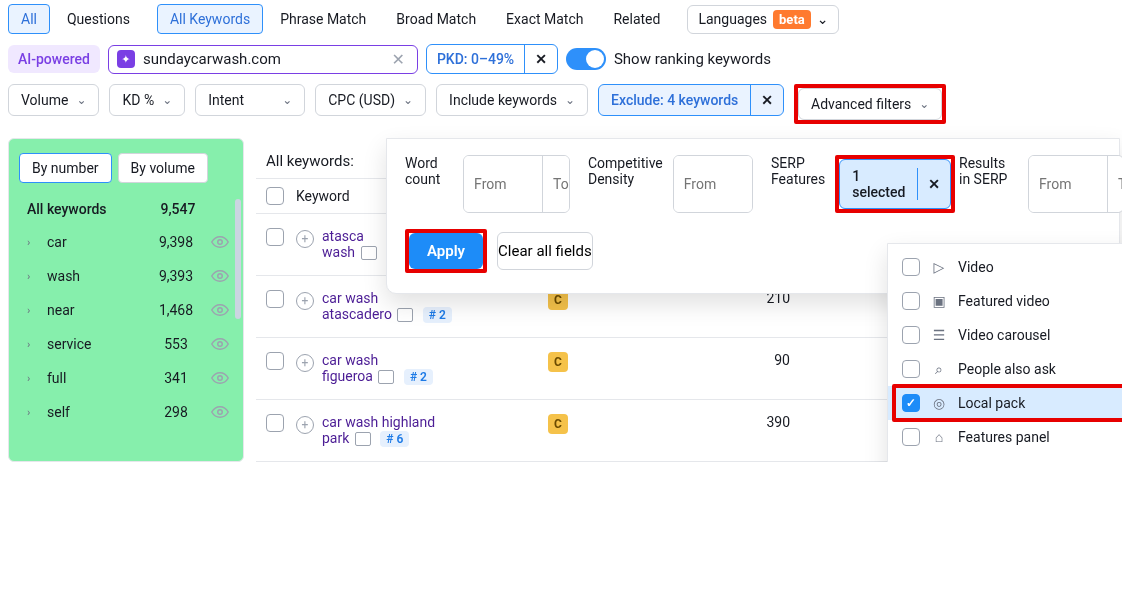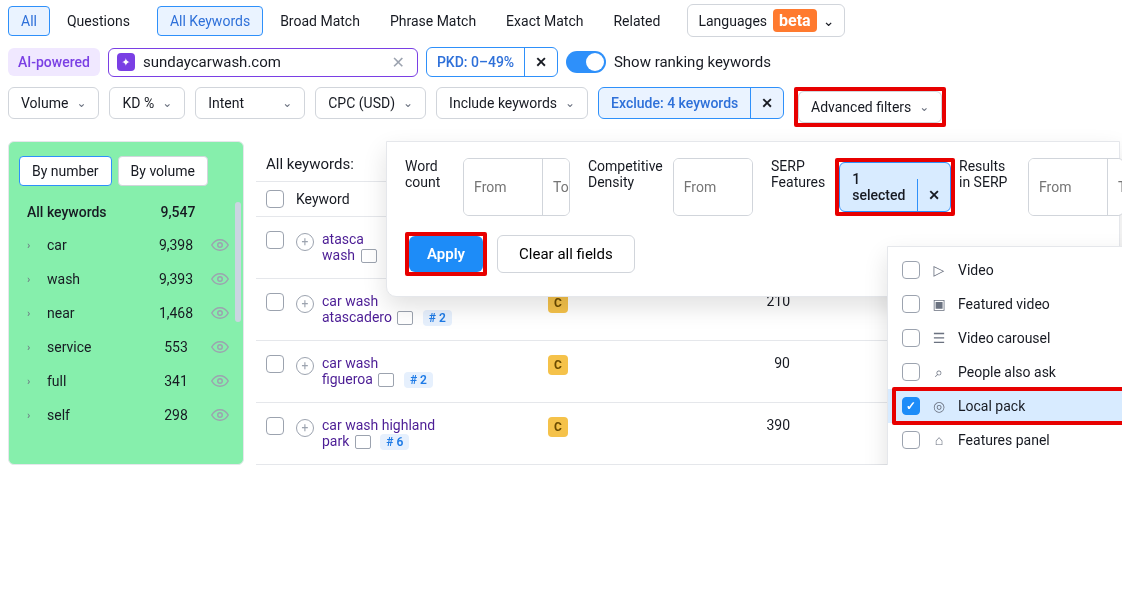--- a/index.html
+++ b/index.html
@@ -60,49 +60,49 @@
 
   
   .panel { position:absolute; top:0px; left:130px; right:-6px; background:#fff; border:1px solid #E5E7EB; border-radius:0 0 10px 10px; box-shadow:0 10px 24px rgba(0,0,0,0.12); padding:16px 18px 20px; z-index:5;}
   .panel-grid { display:flex; gap:18px; }
   .pcol { display:flex; flex-direction:row; gap:10px; }
   .pcol-label { font-size:14px; color:#171A22; }
   .range { display:flex; border:1px solid #D1D5DB; border-radius:6px; overflow:hidden;}
   .range input { border:none; outline:none; width:78px; padding:8px 10px; font-size:14px;}
   .range input + input { border-left:1px solid #D1D5DB;}
   .serp-sel-wrap { border:4px solid #E70000; border-radius:2px;}
-  .serp-sel { display:flex; align-items:flex-end; border:1.5px solid #2E90FA; background:#D8EBFF; border-radius:6px;}
+  .serp-sel { display:flex; align-items:center; border:1.5px solid #2E90FA; background:#D8EBFF; border-radius:6px;}
   .serp-sel .lbl{ padding:8px 12px; color:#171A22; font-weight:500; flex:1;}
   .serp-sel .x{ border-left:1.5px solid #2E90FA; padding:8px 10px; font-weight:700; cursor:pointer;}
   .panel-actions { display:flex; gap:10px; margin-top:16px; align-items:center;}
   .apply-wrap { border:4px solid #E70000; border-radius:2px;}
   .apply-btn { background:#1D8CF8; color:#fff; border:none; border-radius:6px; padding:9px 18px; font-size:15px; font-weight:600; cursor:pointer;}
-  .clear-btn { background:#fff; border:1px solid #D1D5DB; border-radius:6px; padding:9px 21px; font-size:15px; cursor:pointer;}
+  .clear-btn { background:#fff; border:1px solid #D1D5DB; border-radius:6px; padding:9px 0; font-size:15px; cursor:pointer;}
   
   
   .serp-dd { position:absolute; top:104px; left:500px; width:268px; background:#fff; border:1px solid #E5E7EB; border-radius:0 0 10px 10px; box-shadow:0 10px 24px rgba(0,0,0,0.12); padding:6px 0 14px; z-index:7;}
   .serp-item { display:flex; align-items:center; gap:10px; padding:8px 14px; cursor:pointer; position:relative;}
   .serp-cb { width:18px;height:18px;border:1.5px solid #9CA3AF;border-radius:4px;flex-shrink:0;}
   .serp-cb.checked { background:#1D8CF8;border-color:#1D8CF8; display:flex;align-items:center;justify-content:center;color:#fff;font-size:12px;font-weight:700;}
   .serp-ic { width:18px;height:18px;color:#6B7280;display:flex;align-items:center;justify-content:center;}
   .serp-item.sel { background:#D8EBFF;}
   .serp-item.redbox::before { content:""; position:absolute; left:4px; right:4px; top:-2px; bottom:-2px; border:4px solid #E70000; pointer-events:none; border-radius:2px;}
-  .beta { background:#FF7A2F; color:#fff; font-size:16px; font-weight:700; padding:2px 6px; border-radius:4px;}
+  .beta { background:#FF7A2F; color:#fff; font-size:13px; font-weight:700; padding:2px 6px; border-radius:4px;}
   svg.ico { width:18px;height:18px; }
 </style>
 </head>
 <body>
 
 <div class="tabbar">
   <div class="tab sel">All</div>
   <div class="tab">Questions</div>
   <div style="width:6px"></div>
   <div class="tab sel">All Keywords</div>
+  <div class="tab">Phrase Match</div>
   <div class="tab">Broad Match</div>
-  <div class="tab">Phrase Match</div>
   <div class="tab">Exact Match</div>
   <div class="tab">Related</div>
   <div style="width:6px"></div>
   <div class="pill lang">
     <span>Languages</span>
     <span class="beta">beta</span>
     <span class="chev">⌄</span>
   </div>
 </div>
 

